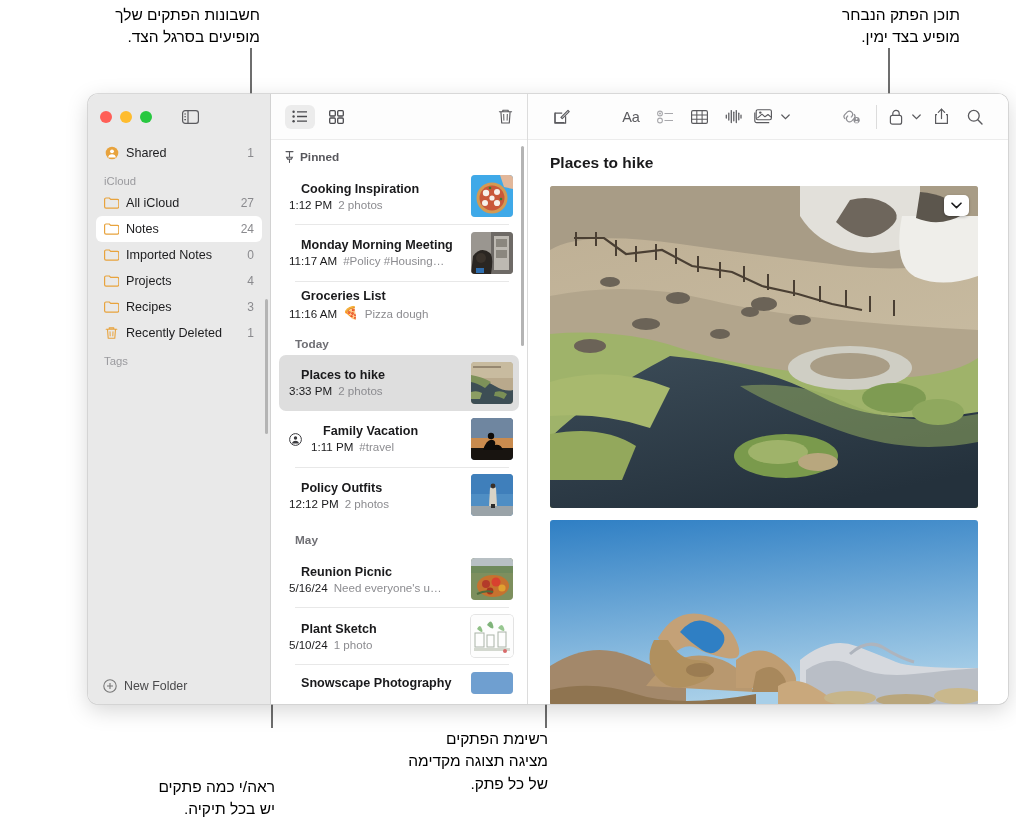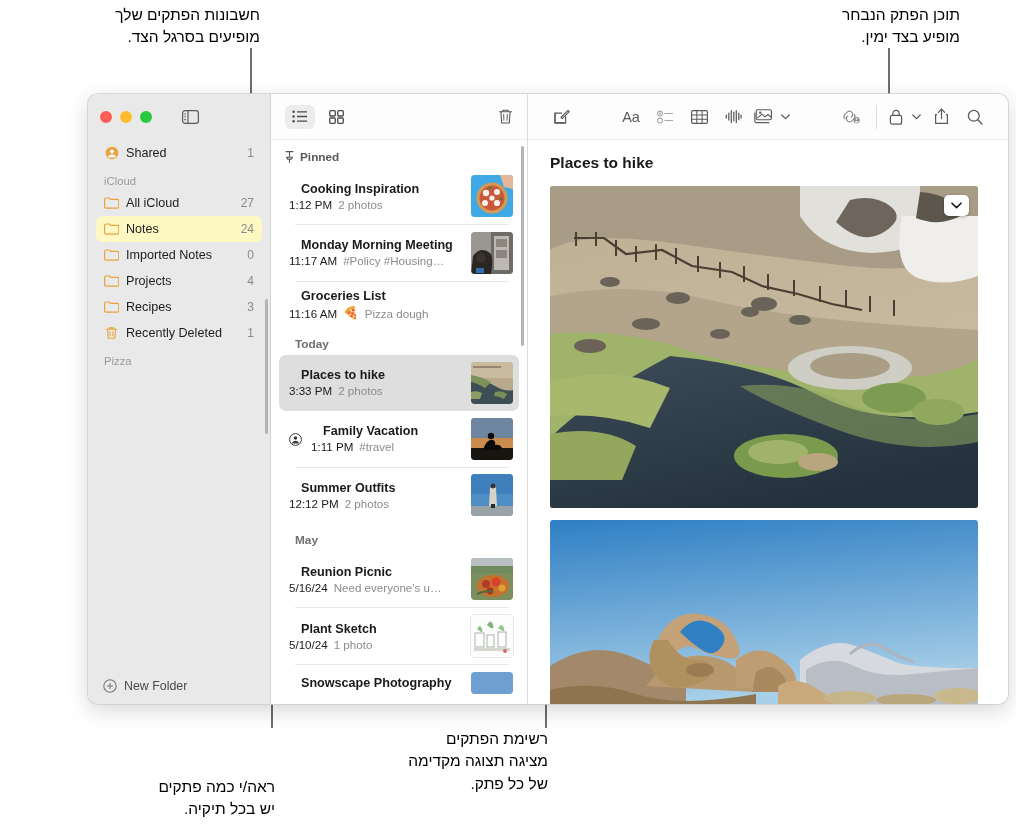--- a/index.html
+++ b/index.html
@@ -56,21 +56,21 @@
   .dot.g { background: #28c840; }
   .sb-toggle { margin-left: 22px; display: flex; align-items: center; }
 
   .sb-list { flex: 1; padding: 0 8px; overflow: hidden; }
   .sb-row {
     height: 26px; display: flex; align-items: center;
     padding: 0 8px; border-radius: 6px;
     font-size: 12.6px; color: #1d1d1f;
     gap: 7px;
   }
-  .sb-row.selected { background: #fef9c3; }
+  .sb-row.selected { background: #ffffff; }
   .sb-row .lbl { flex: 1; white-space: nowrap; overflow: hidden; }
   .sb-row .cnt { color: #8a8a8e; font-size: 12px; }
   .sb-section {
     font-size: 11.3px; color: #9a9a9e;
     padding: 9px 8px 3px 8px; font-weight: 400;
   }
   .sb-ico { width: 15px; height: 15px; display: inline-flex; align-items: center; justify-content: center; flex: 0 0 15px; }
   .sb-footer {
     height: 36px; display: flex; align-items: center;
     padding: 0 14px; gap: 7px;
@@ -277,21 +277,21 @@
             <svg width="13" height="14" viewBox="0 0 13 14">
               <path d="M1.2 3.2h10.6M4.2 3.2V1.9h4.6v1.3M2.5 3.2l.7 9.1h6.6l.7-9.1" fill="none" stroke="#e8a33d" stroke-width="1.1" stroke-linecap="round" stroke-linejoin="round"></path>
               <line x1="5" y1="5.4" x2="5.2" y2="10.3" stroke="#e8a33d" stroke-width="1"></line>
               <line x1="8" y1="5.4" x2="7.8" y2="10.3" stroke="#e8a33d" stroke-width="1"></line>
             </svg>
           </span>
           <span class="lbl">Recently Deleted</span>
           <span class="cnt">1</span>
         </div>
 
-        <div class="sb-section">Pizza</div>
+        <div class="sb-section">Tags</div>
       </div>
 
       <div class="sb-footer">
         <span class="sb-ico">
           <svg width="14" height="14" viewBox="0 0 14 14">
             <circle cx="7" cy="7" r="6.2" fill="none" stroke="#777" stroke-width="1.1"></circle>
             <line x1="7" y1="4" x2="7" y2="10" stroke="#777" stroke-width="1.1"></line>
             <line x1="4" y1="7" x2="10" y2="7" stroke="#777" stroke-width="1.1"></line>
           </svg>
         </span>
@@ -447,21 +447,21 @@
               <rect y="30" width="42" height="12" fill="#181410"></rect>
               <path d="M12 32q4-12 10-10 3 1 2 5 6-1 8 5z" fill="#0d0b09"></path>
               <circle cx="20" cy="18" r="3.2" fill="#0d0b09"></circle>
             </svg>
           </div>
         </div>
         <div class="nl-sep"></div>
 
         <div class="nl-item">
           <div class="txt">
-            <div class="nl-title">Summer Outfits</div>
+            <div class="nl-title">Policy Outfits</div>
             <div class="nl-sub">
               <span>12:12 PM</span>
               <span class="snip">2 photos</span>
             </div>
           </div>
           <div class="nl-thumb">
             <svg width="42" height="42" viewBox="0 0 42 42">
               <rect width="42" height="42" fill="#4f8ec4"></rect>
               <rect width="42" height="20" fill="#3f7fbb"></rect>
               <rect y="32" width="42" height="10" fill="#9aa3a8"></rect>

